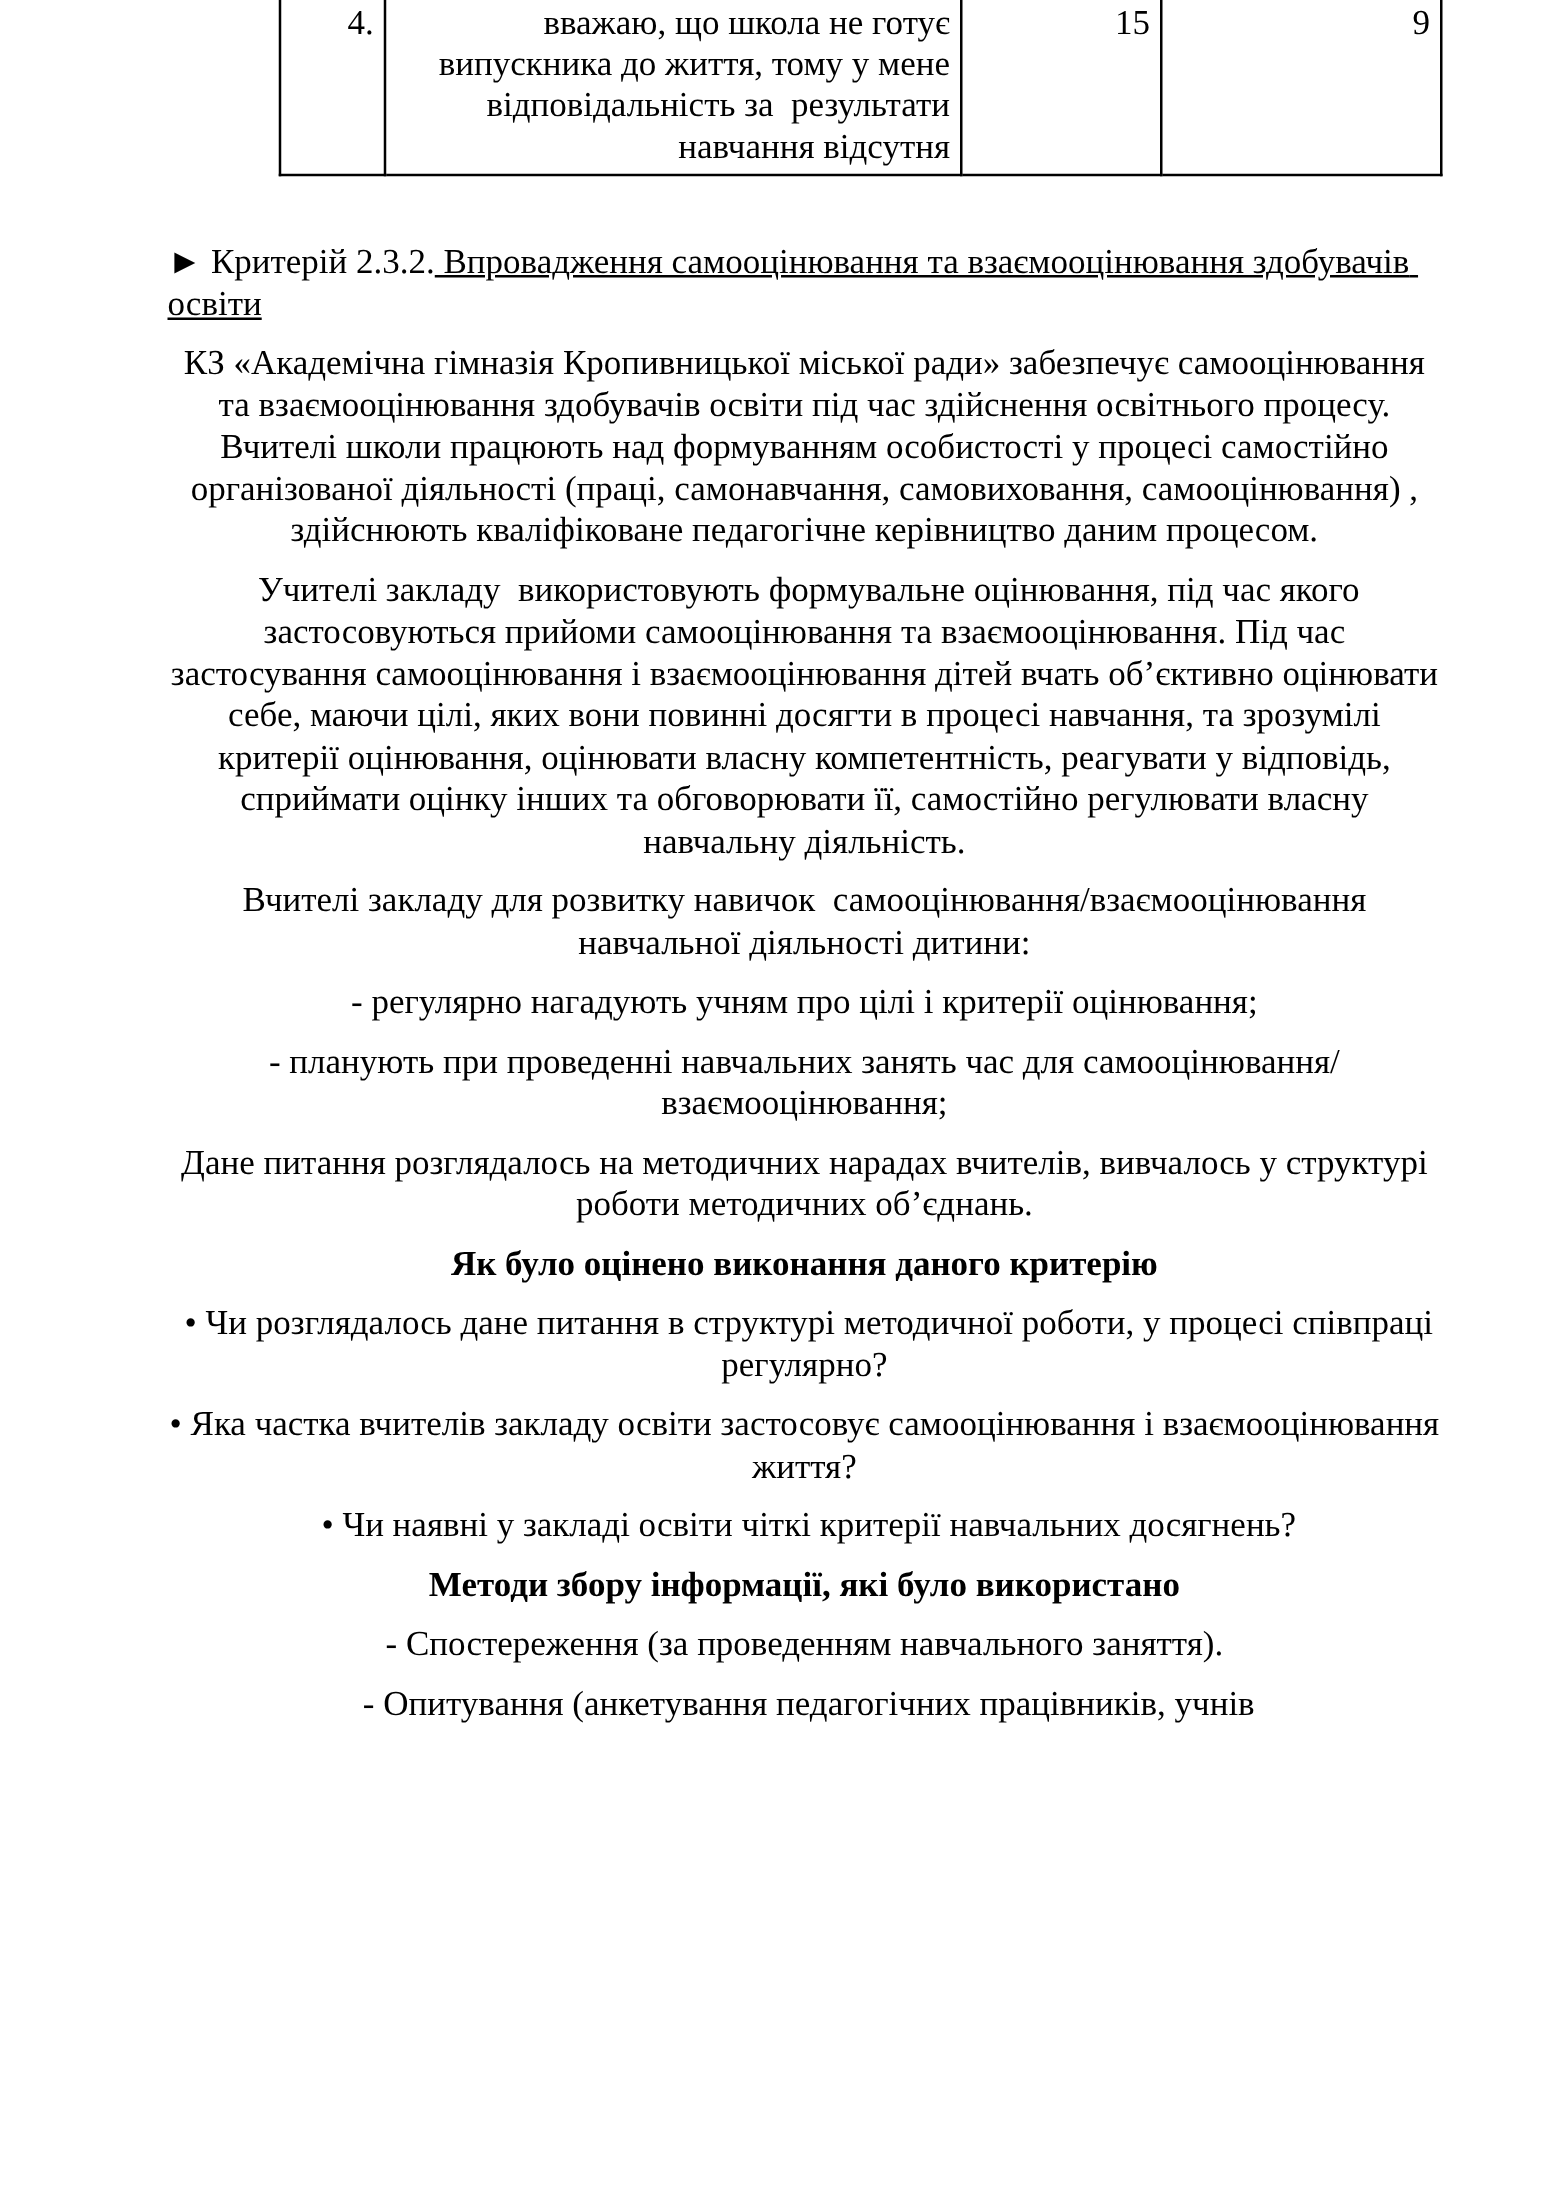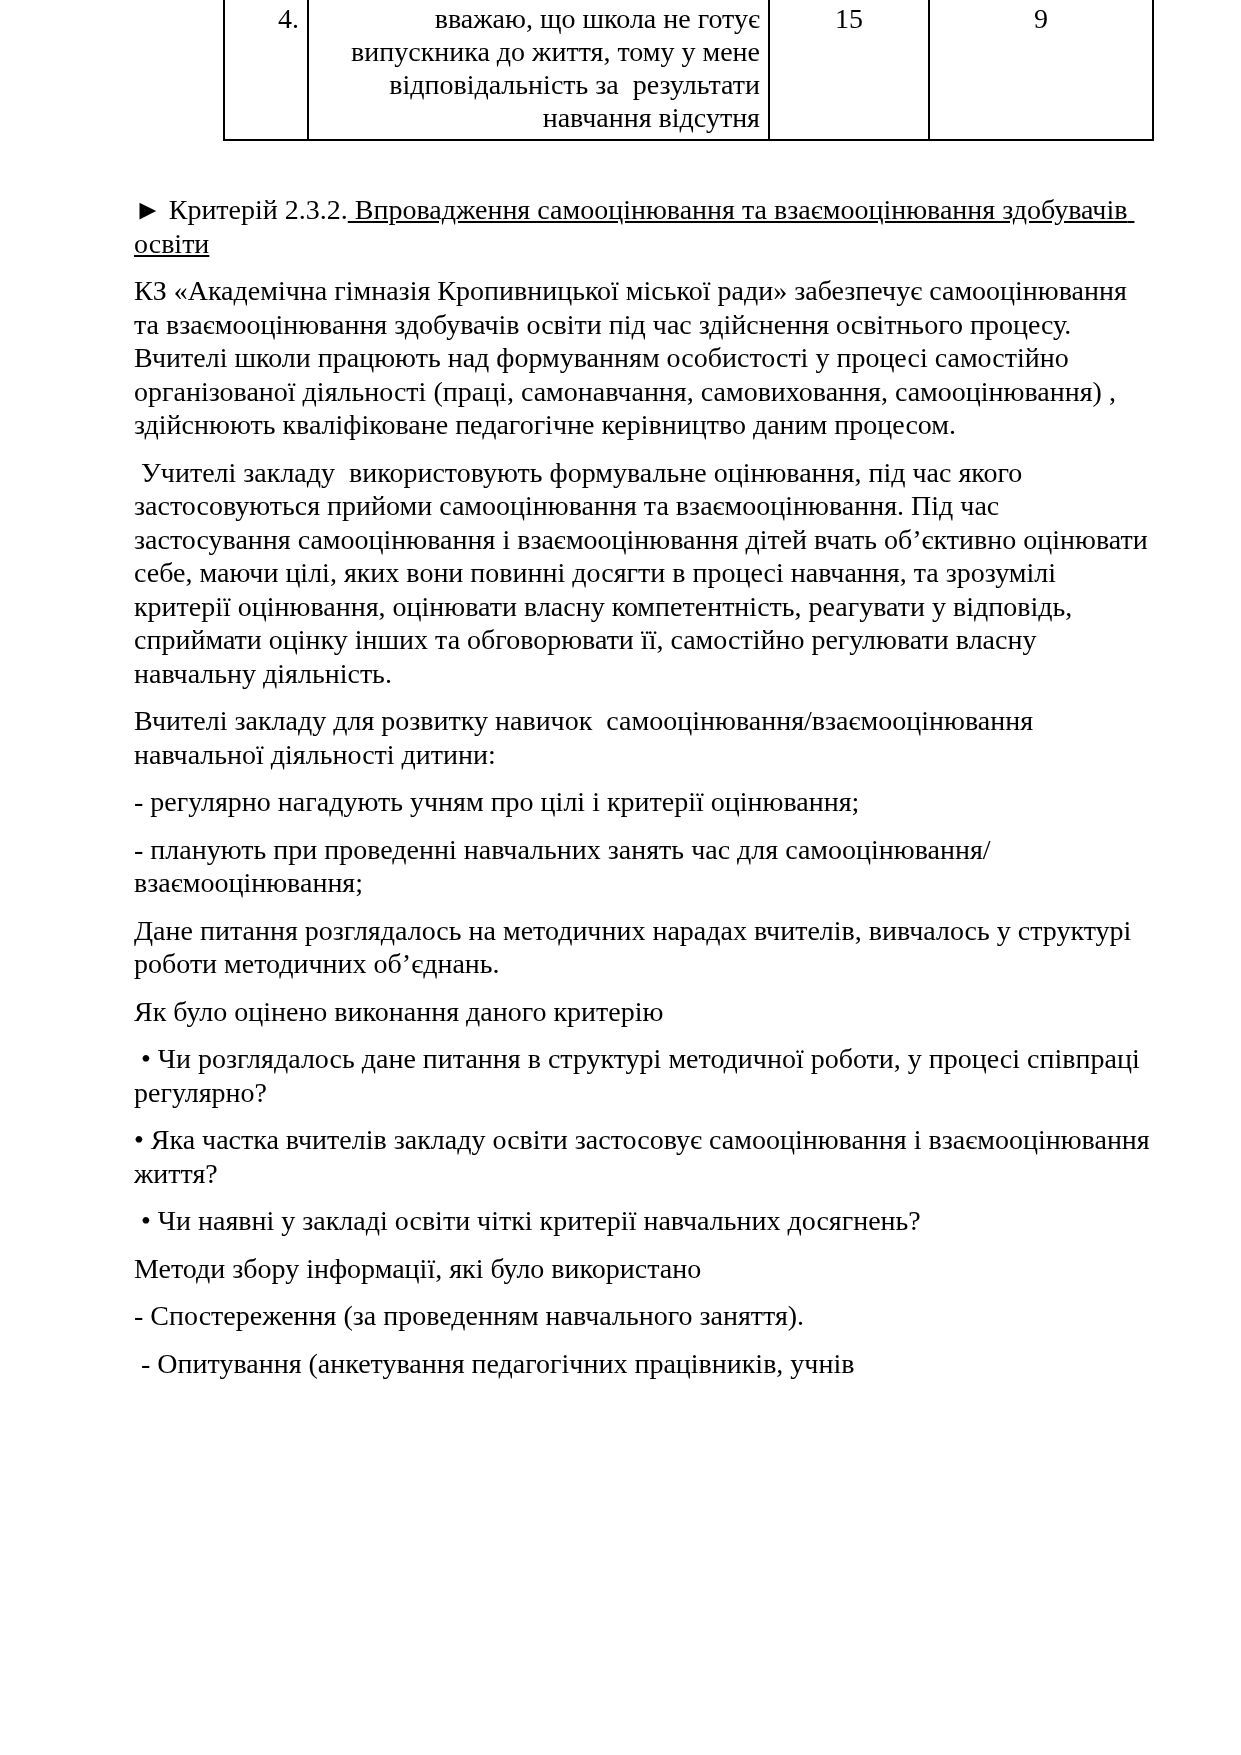--- a/index.html
+++ b/index.html
@@ -25,31 +25,31 @@
     border: 2px solid #000000;
     border-top: none;
     vertical-align: top;
     padding: 2px 8px 5px 8px;
     line-height: 33px;
     white-space: pre-wrap;
     overflow: hidden;
   }
   td.cell-num { text-align: right; padding-right: 12px; }
   td.cell-statement { text-align: right; }
-  td.cell-value { text-align: center; }
+  td.cell-value { text-align: right; }
 
   
   .content { padding: 0 88px 60px 134px; }
   .criterion { margin: 52px 0 14px 0; white-space: pre-wrap; }
   .criterion .u { text-decoration: underline; }
-  .para { margin: 0 0 14px 0; white-space: pre-wrap; }
+  .para { margin: 0 0 14px 0; white-space: pre-wrap; text-align: center; }
   .heading-center {
     margin: 0 0 14px 0;
-    text-align: left;
-    font-weight: normal;
+    text-align: center;
+    font-weight: bold;
     white-space: pre-wrap;
   }
 </style>
 </head>
 <body>
 
 <div class="page">
 
   <table class="survey-table">
     <colgroup>

